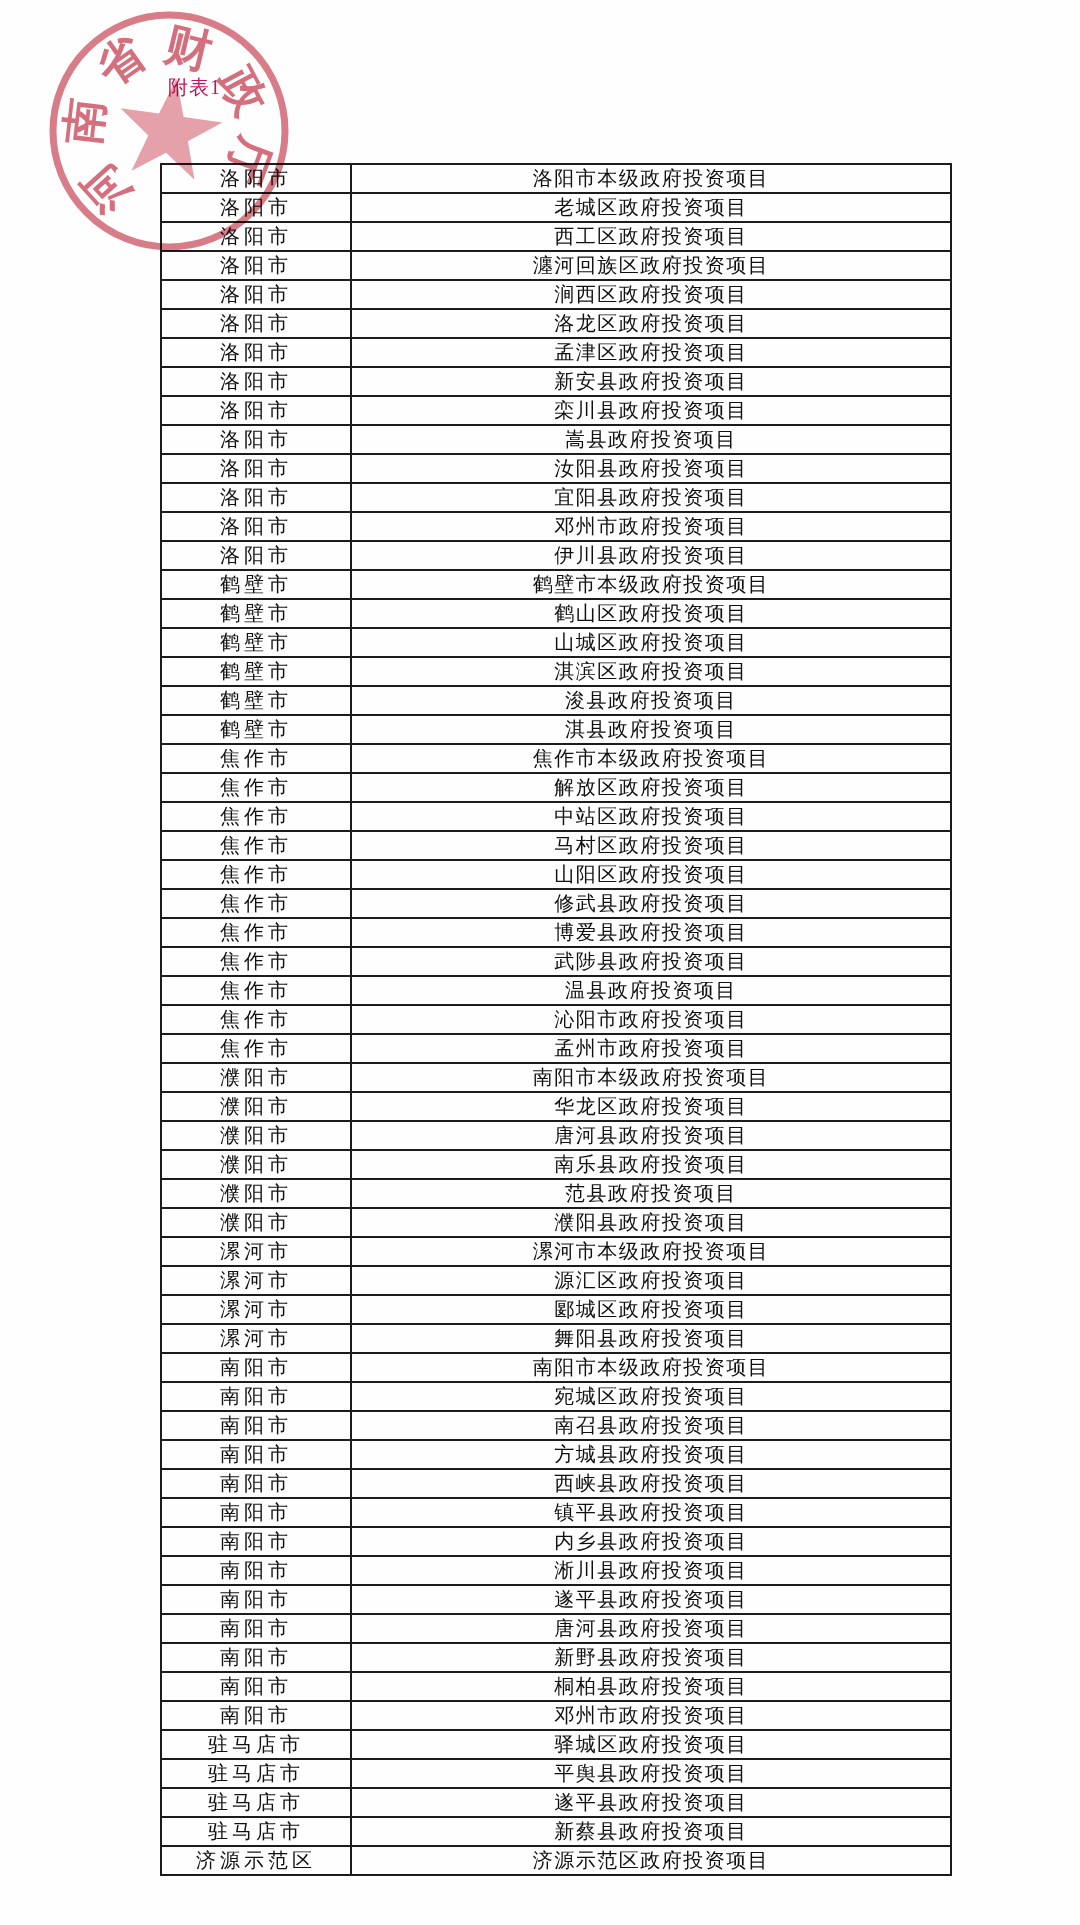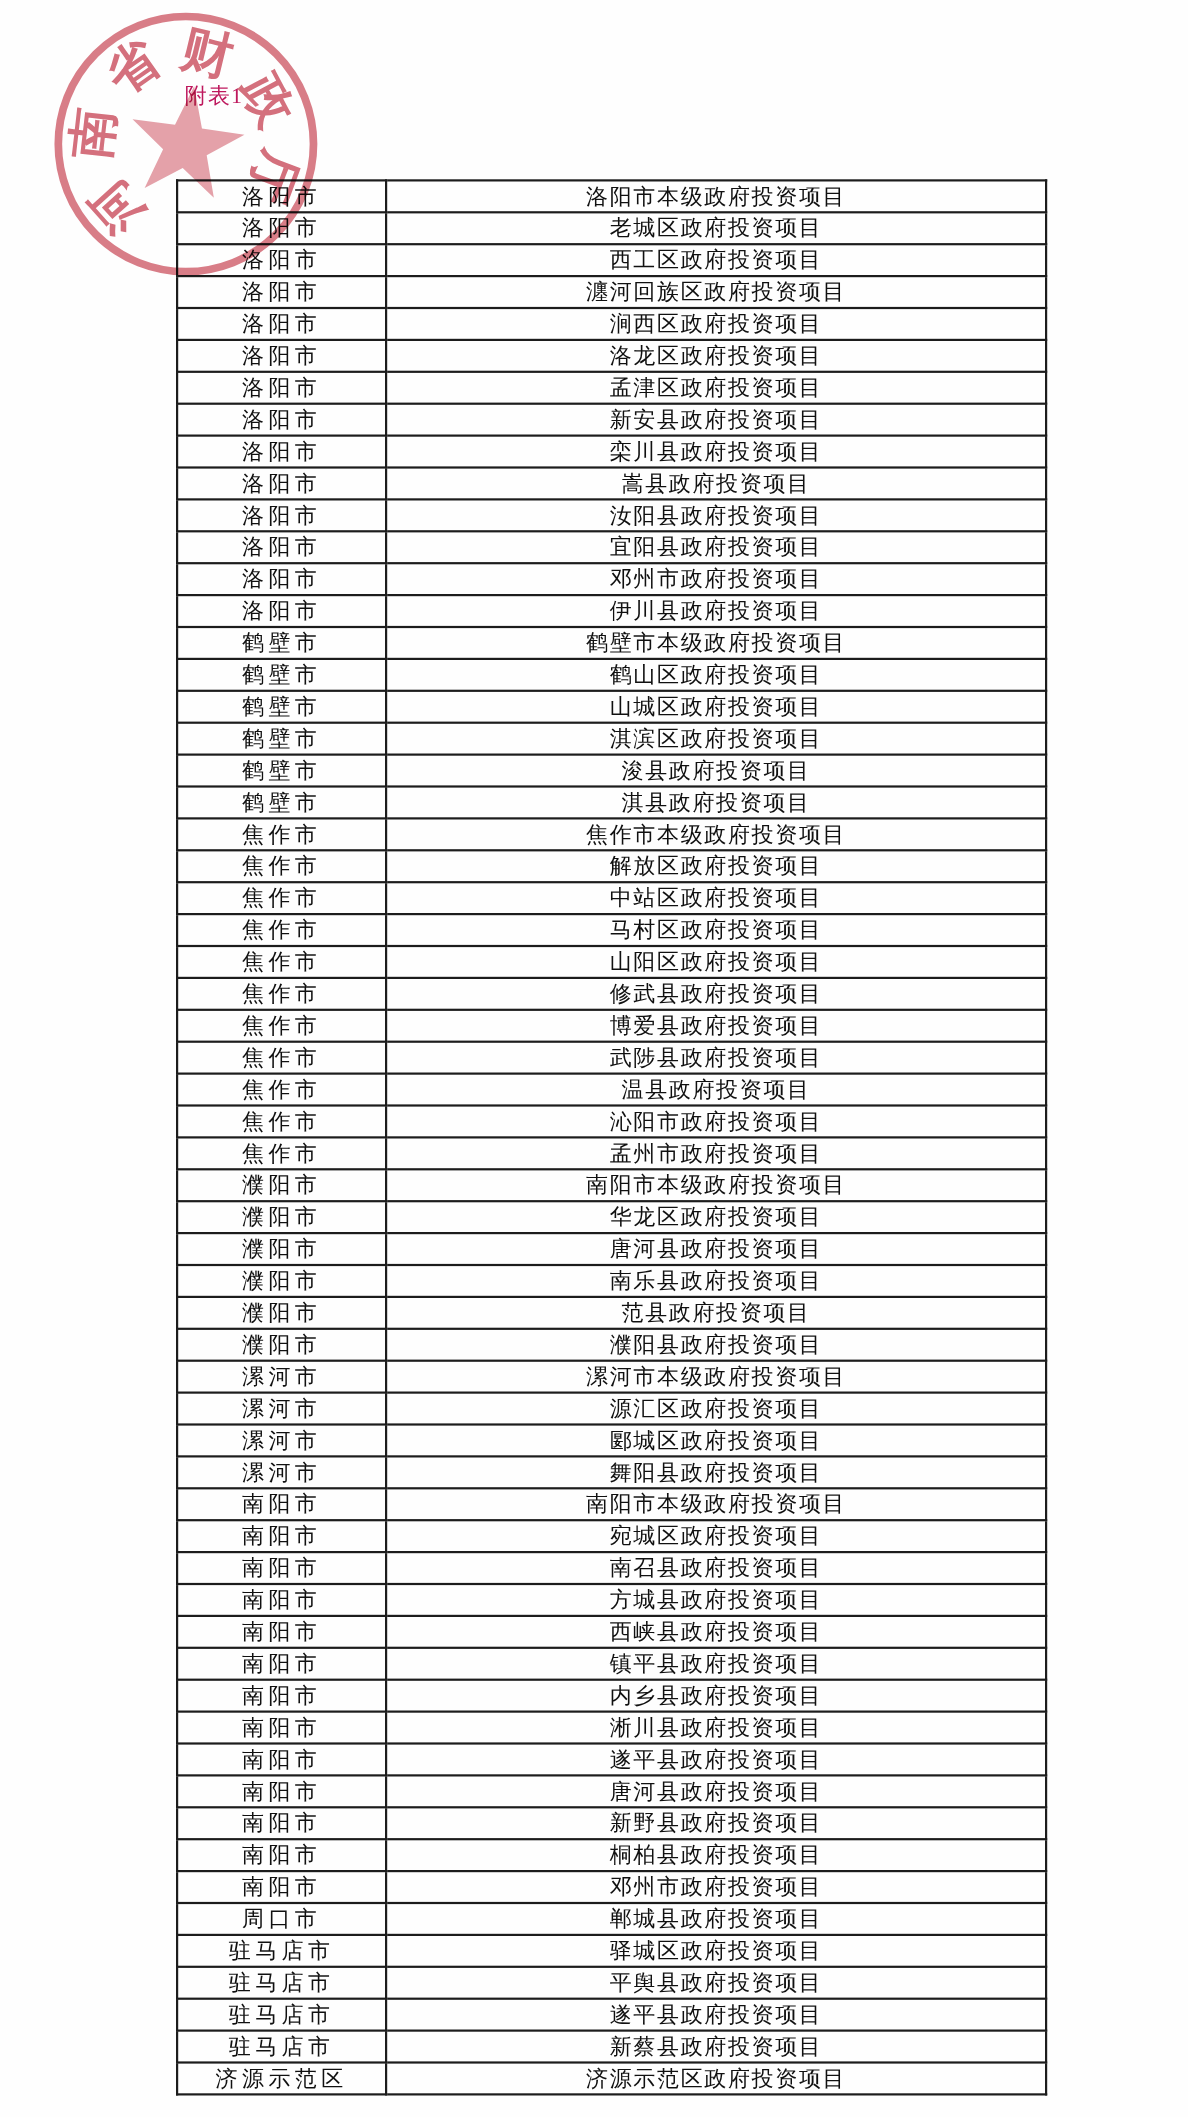--- a/index.html
+++ b/index.html
@@ -279,24 +279,20 @@
     </tr>
         <tr>
       <td class="city-cell">南阳市</td>
       <td class="project-cell">桐柏县政府投资项目</td>
     </tr>
         <tr>
       <td class="city-cell">南阳市</td>
       <td class="project-cell">邓州市政府投资项目</td>
     </tr>
         <tr>
-      <td class="city-cell">周口市</td>
-      <td class="project-cell">郸城县政府投资项目</td>
-    </tr>
-        <tr>
       <td class="city-cell">驻马店市</td>
       <td class="project-cell">驿城区政府投资项目</td>
     </tr>
         <tr>
       <td class="city-cell">驻马店市</td>
       <td class="project-cell">平舆县政府投资项目</td>
     </tr>
         <tr>
       <td class="city-cell">驻马店市</td>
       <td class="project-cell">遂平县政府投资项目</td>

